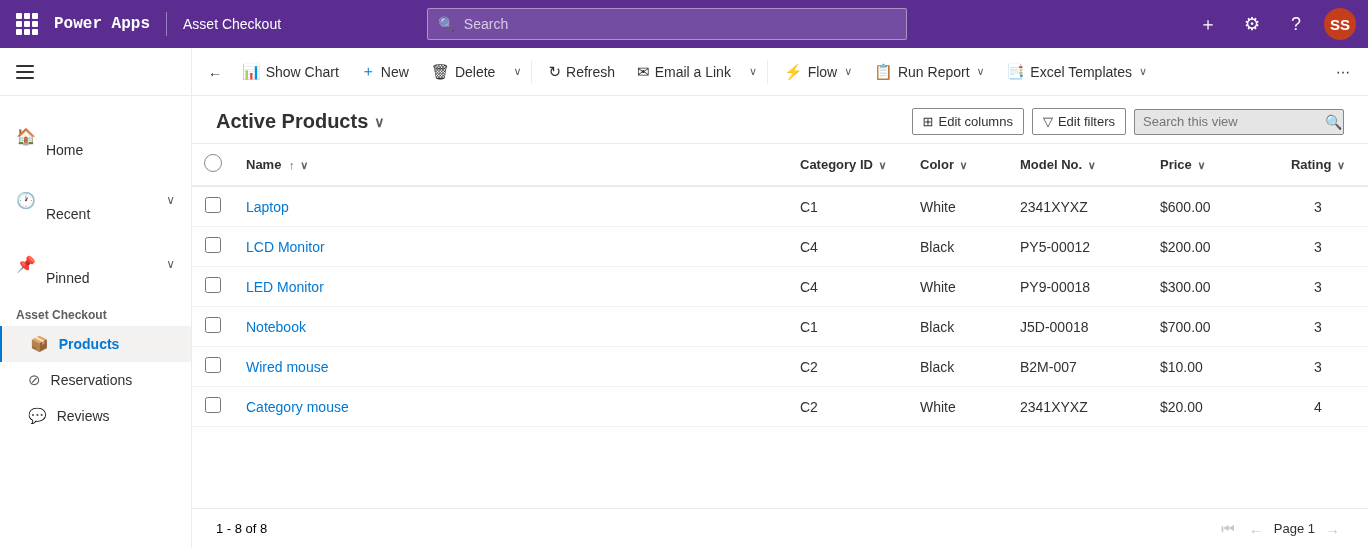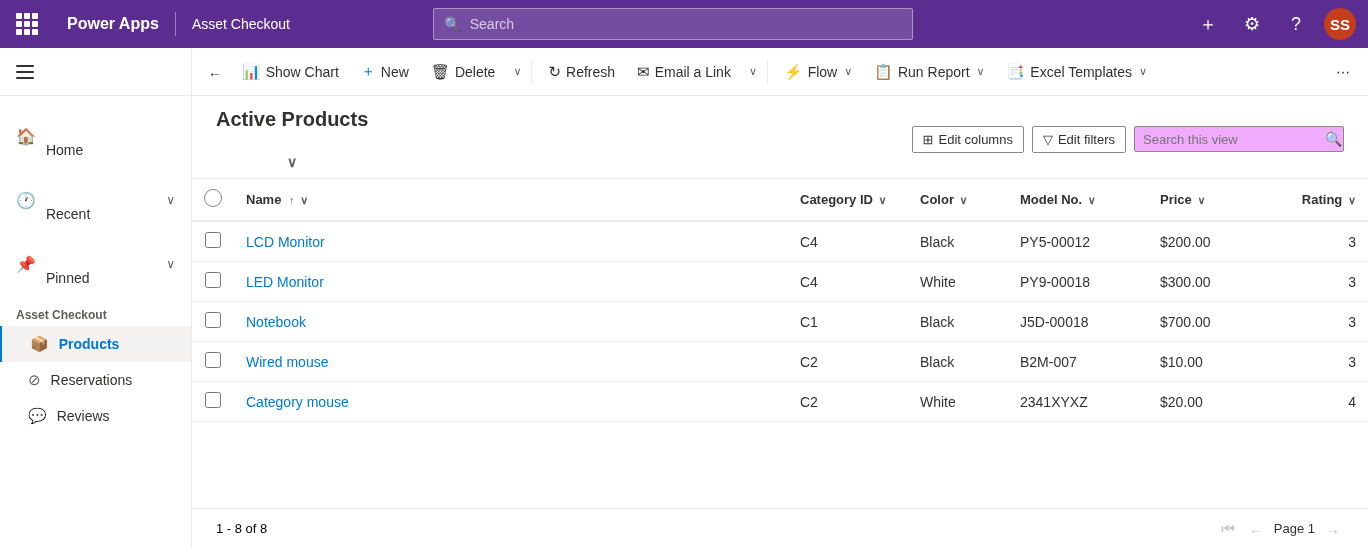--- a/index.html
+++ b/index.html
@@ -15,21 +15,21 @@
       padding: 0 12px;
       gap: 8px;
       flex-shrink: 0;
     }
     .top-nav-waffle {
       width: 30px; height: 30px; display: flex; align-items: center; justify-content: center; cursor: pointer; border-radius: 2px;
     }
     .waffle-grid { display: grid; grid-template-columns: repeat(3,6px); grid-template-rows: repeat(3,6px); gap: 2px; }
     .waffle-dot { background: white; border-radius: 1px; }
     .top-nav-app-name {
-      font-size: 16px; font-weight: 600; color: white; margin-left: 17px; white-space: nowrap;
+      font-size: 16px; font-weight: 600; color: white; margin-left: 4px; white-space: nowrap; font-family: Liberation Mono, monospace;
     }
     .top-nav-divider { width: 1px; height: 24px; background: rgba(255,255,255,0.4); margin: 0 8px; }
     .top-nav-env { font-size: 14px; color: white; }
     .top-nav-search {
       flex: 1; max-width: 480px; margin: 0 auto;
       background: rgba(255,255,255,0.15); border: 1px solid rgba(255,255,255,0.4);
       border-radius: 2px; display: flex; align-items: center; padding: 0 10px; gap: 8px; height: 32px;
     }
     .top-nav-search input {
       background: transparent; border: none; outline: none; color: white; font-size: 14px; flex: 1; width: 100%;
@@ -73,30 +73,30 @@
     .cmd-divider { width: 1px; height: 24px; background: #edebe9; margin: 0 4px; }
     .cmd-chevron { font-size: 11px; color: #605e5c; margin-left: 2px; }
     .cmd-back { padding: 6px 8px; }
     .cmd-more { margin-left: auto; }
 
     
     .view-header {
       display: flex; align-items: center; padding: 12px 24px 8px;
       border-bottom: 1px solid #edebe9; background: white; flex-shrink: 0;
     }
-    .view-title { font-size: 20px; font-weight: 600; color: #323130; display: flex; align-items: center; gap: 23px; flex-direction: column; }
+    .view-title { font-size: 20px; font-weight: 600; color: #323130; display: flex; align-items: center; gap: 6px; }
     .view-title-chevron { font-size: 14px; color: #605e5c; cursor: pointer; }
     .view-actions { margin-left: auto; display: flex; align-items: center; gap: 8px; }
     .view-action-btn {
       display: flex; align-items: center; gap: 5px; padding: 5px 10px; border: 1px solid #8a8886;
       background: white; cursor: pointer; border-radius: 2px; font-size: 13px; color: #323130;
     }
     .view-search {
       display: flex; align-items: center; border: 1px solid #8a8886; border-radius: 2px;
-      padding: 4px 8px; gap: 6px; background: #f0abfc; width: 210px;
+      padding: 4px 8px; gap: 6px; background: #e5e5e5; width: 210px;
     }
     .view-search input {
       border: none; outline: none; font-size: 13px; color: #323130; flex: 1; background: transparent;
     }
 
     
     .table-container { flex: 1; overflow-y: auto; }
     table { width: 100%; border-collapse: collapse; }
     thead tr { border-bottom: 2px solid #edebe9; }
     th {
@@ -111,21 +111,21 @@
     .row-checkbox { width: 16px; height: 16px; cursor: pointer; }
     .select-all-circle {
       width: 18px; height: 18px; border: 1px solid #8a8886; border-radius: 50%;
       background: white; display: inline-block; cursor: pointer;
     }
     .name-col { min-width: 280px; }
     .catid-col { width: 120px; }
     .color-col { width: 100px; }
     .model-col { width: 140px; }
     .price-col { width: 120px; text-align: left; }
-    .rating-col { width: 100px; text-align: right; }
+    .rating-col { width: 100px; text-align: center; }
 
     
     .table-footer {
       height: 40px; border-top: 1px solid #edebe9; display: flex; align-items: center;
       padding: 0 24px; background: white; flex-shrink: 0; justify-content: space-between;
     }
     .footer-count { font-size: 13px; color: #000000; }
     .pagination { display: flex; align-items: center; gap: 6px; }
     .page-btn { border: none; background: transparent; cursor: pointer; font-size: 15px; color: #323130; padding: 4px; border-radius: 2px; }
     .page-btn.disabled { color: #c8c6c4; cursor: default; }
@@ -303,20 +303,33 @@
               <span>Price</span>
               <span class="filter-icon">∨</span>
             </th>
             <th class="rating-col">
               <span>Rating</span>
               <span class="filter-icon">∨</span>
             </th>
           </tr>
         </thead>
         <tbody id="table-body">
+        <tr>
+    <td class="checkbox-col">
+      <input type="checkbox" class="row-checkbox" style="">
+    </td>
+    <td class="name-col">
+      <span class="td-link">Laptop</span>
+    </td>
+    <td class="catid-col">C1</td>
+    <td class="color-col">White</td>
+    <td class="model-col">2341XYXZ</td>
+    <td class="price-col">$600.00</td>
+    <td class="rating-col">3</td>
+  </tr>
             <tr>
     <td class="checkbox-col">
       <input type="checkbox" class="row-checkbox" style="">
     </td>
     <td class="name-col">
       <span class="td-link">LCD Monitor</span>
     </td>
     <td class="catid-col">C4</td>
     <td class="color-col">Black</td>
     <td class="model-col">PY5-00012</td>

